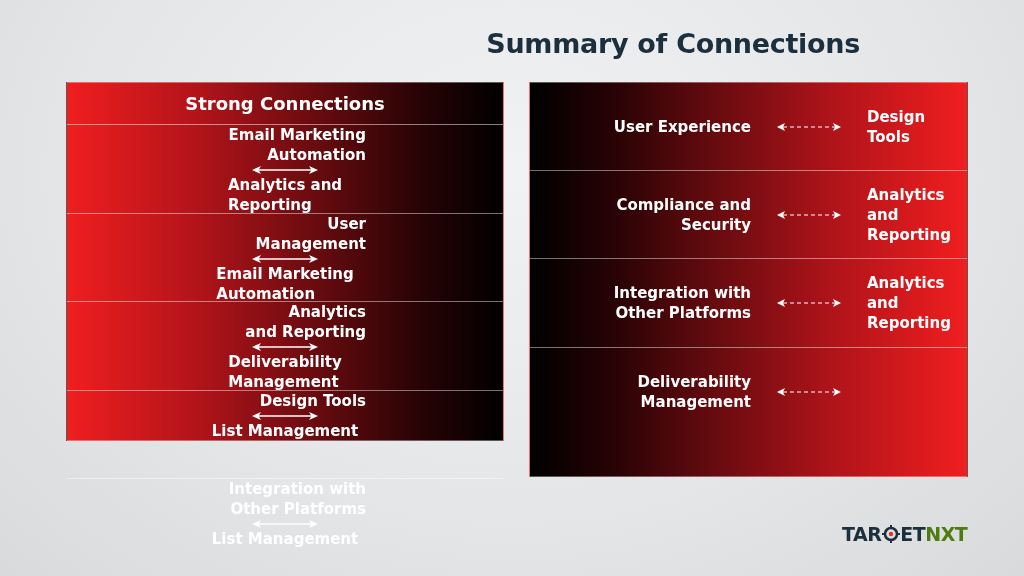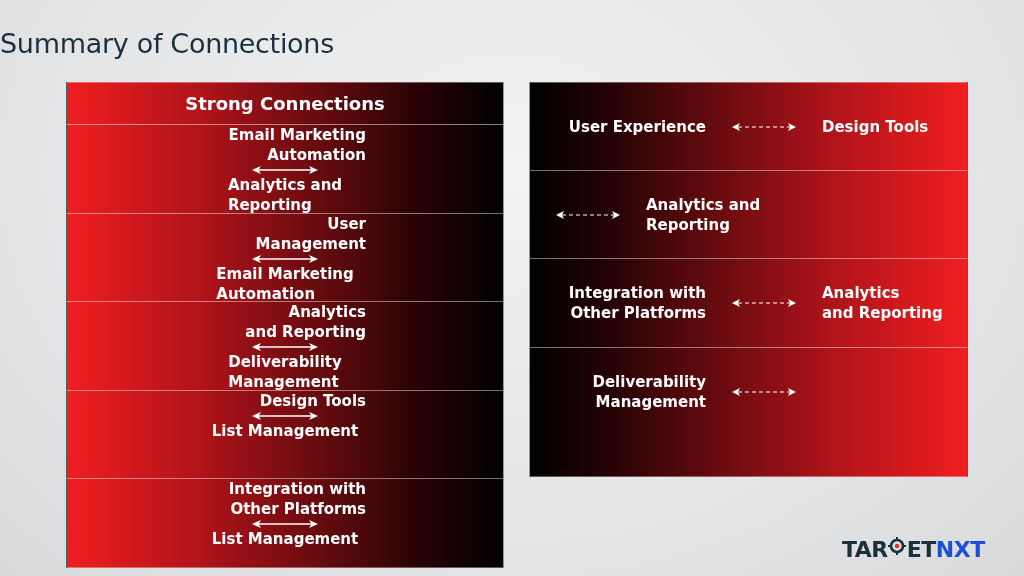--- a/index.html
+++ b/index.html
@@ -4,67 +4,67 @@
 <style>
   * { box-sizing: border-box; margin: 0; padding: 0; }
   html, body { width: 1024px; height: 576px; overflow: hidden; }
   body {
     position: relative;
     font-family: "DejaVu Sans", "Liberation Sans", sans-serif;
     background: radial-gradient(ellipse at 50% 30%, #f1f2f3 0%, #e6e7e9 55%, #d9dadc 100%);
   }
   .title {
     position: absolute; left: 0; width: 860px; top: 28px;
-    text-align: left; font-weight: normal; font-size: 27px;
+    text-align: right; font-weight: bold; font-size: 27px;
     color: #1c2f3d; letter-spacing: -0.3px;
   }
   .panel {
     position: absolute; top: 82px; color: #fff;
     border: 1px solid rgba(255,255,255,0.35);
   }
   .panel.strong {
-    left: 66px; width: 438px; height: 486px;
+    left: 66px; width: 438px; height: 359px;
     background: linear-gradient(to right, #f01e1f 0%, #b1141a 30%, #6e0c10 55%, #2a0305 80%, #000 100%);
   }
   .panel.weak {
     left: 529px; width: 439px; height: 395px;
     background: linear-gradient(to right, #000 0%, #2a0305 20%, #6e0c10 45%, #b1141a 70%, #f01e1f 100%);
   }
   .panel-header {
     height: 42px; display: flex; align-items: center; justify-content: center;
     font-weight: bold; font-size: 18px;
     border-bottom: 1px solid rgba(255,255,255,0.5);
   }
   .row {
     display: flex; align-items: center;
     border-bottom: 1px solid rgba(255,255,255,0.45);
   }
   .row:last-child { border-bottom: none; }
   .strong .row { height: 88.6px; flex-direction: column; }
-  .weak .row { height: 88.2px; }
+  .weak .row { height: 88.2px; padding-left: 45px; }
   .cell-left {
     width: 162px; text-align: right; font-weight: bold; font-size: 15px; line-height: 20px;
     white-space: pre-line;
   }
   .weak .cell-left { width: 176px; }
   .arrow {
     width: 107px; display: flex; justify-content: center; align-items: center;
   }
   .weak .arrow { width: 116px; }
   .cell-right {
     flex: 1; text-align: left; font-weight: bold; font-size: 15px; line-height: 20px;
     white-space: pre-line;
   }
   .logo {
-    position: absolute; left: 842px; top: 537px;
-    font-weight: bold; font-size: 22px; letter-spacing: -0.5px;
-    display: flex; align-items: flex-start;
+    position: absolute; left: 842px; top: 523px;
+    font-weight: bold; font-size: 19px; letter-spacing: -0.5px;
+    display: flex; align-items: center;
   }
   .logo .t1 { color: #1c2f3d; }
-  .logo .t2 { color: #1d4ed8; }
+  .logo .t2 { color: #4d7c0f; }
   .logo .target-mark { display: inline-flex; width: 18px; height: 18px; margin: 0 0.5px; }
 </style>
 </head>
 <body>
 
 <div class="title">Summary of Connections</div>
 
 <div class="panel strong">
   <div class="panel-header">Strong Connections</div>
 
@@ -144,20 +144,22 @@
       <svg width="64" height="10" viewBox="0 0 64 10">
           <line x1="6" y1="5" x2="58" y2="5" stroke="#fff" stroke-width="1.2" stroke-dasharray="4 3"></line>
           <path d="M0 5 L8 1 L6 5 L8 9 Z" fill="#fff"></path>
           <path d="M64 5 L56 1 L58 5 L56 9 Z" fill="#fff"></path>
         </svg>
     </div>
     <div class="cell-right">Design Tools</div>
   </div>
 
   <div class="row">
+    <div class="cell-left">Compliance and
+Security</div>
     <div class="arrow">
       <svg width="64" height="10" viewBox="0 0 64 10">
           <line x1="6" y1="5" x2="58" y2="5" stroke="#fff" stroke-width="1.2" stroke-dasharray="4 3"></line>
           <path d="M0 5 L8 1 L6 5 L8 9 Z" fill="#fff"></path>
           <path d="M64 5 L56 1 L58 5 L56 9 Z" fill="#fff"></path>
         </svg>
     </div>
     <div class="cell-right">Analytics and
 Reporting</div>
   </div>

